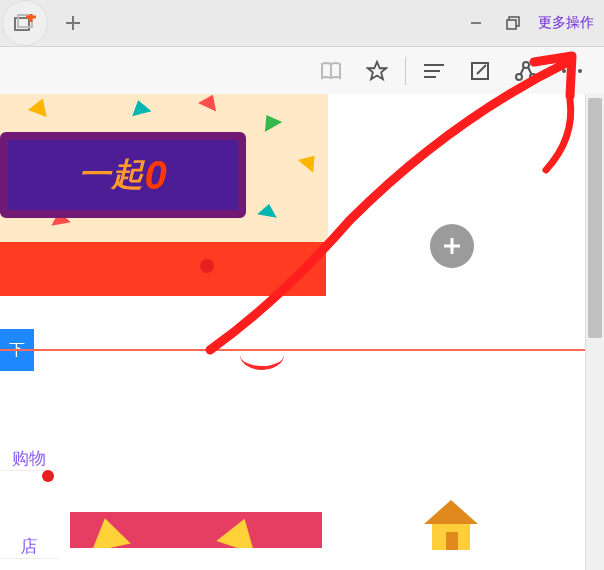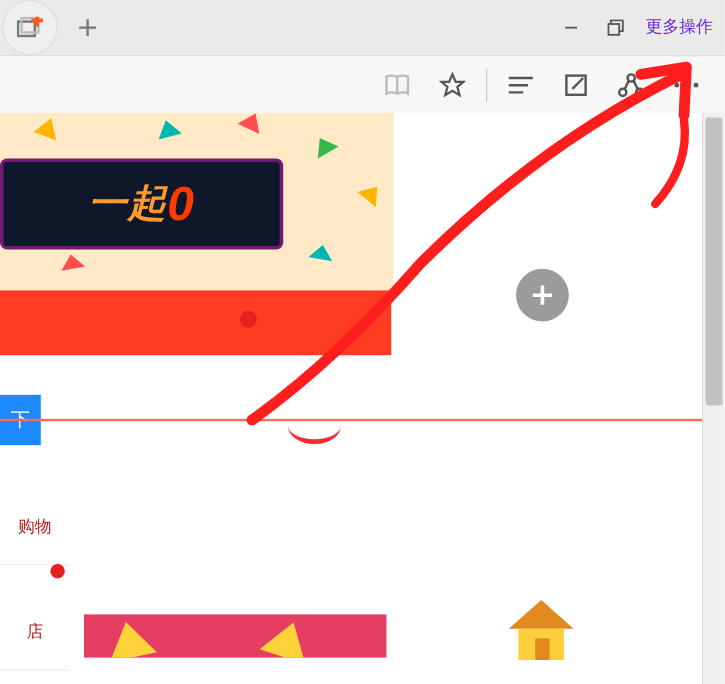--- a/index.html
+++ b/index.html
@@ -12,40 +12,40 @@
   .win-btn svg{display:block}
   .win-label{font-size:14px;color:#6d28d9}
   .toolbar{height:48px;display:flex;align-items:center;justify-content:flex-end;padding:0 10px;gap:2px;background:#f7f7f7;border-bottom:1px solid #d7d7d7;position:relative}
   .tool-btn{width:44px;height:44px;display:flex;align-items:center;justify-content:center;color:#555;border-radius:4px}
   .tool-btn svg{stroke:#555;fill:none;stroke-width:2}
   .tool-sep{width:1px;height:28px;background:#c9c9c9;margin:0 4px}
   .page-area{position:absolute;top:94px;left:0;right:0;bottom:0;background:#fff}
   .scrollbar-track{position:absolute;top:94px;right:0;width:18px;bottom:0;background:#f0f0f0;border-left:1px solid #dedede}
   .scrollbar-thumb{position:absolute;left:2px;right:2px;top:4px;height:240px;background:#c1c1c1;border-radius:2px}
   .ad-banner{position:absolute;left:0;top:0;width:328px;height:148px;background:#ffe9c6;overflow:hidden}
-  .ad-banner .orange-box{position:absolute;left:0;top:38px;width:230px;height:70px;background:#0f172a;border:3px solid #701a75;border-radius:6px;display:flex;align-items:center;justify-content:center;font-size:32px;font-weight:700;font-style:italic;color:#ff4a00;letter-spacing:1px;white-space:pre}
+  .ad-banner .orange-box{position:absolute;left:0;top:38px;width:230px;height:70px;background:#4c1d95;border:8px solid #701a75;border-radius:6px;display:flex;align-items:center;justify-content:center;font-size:32px;font-weight:700;font-style:italic;color:#ff4a00;letter-spacing:1px;white-space:pre}
   .ad-banner .orange-box .lead{color:#ff9a2c}
   .ad-banner .orange-box .zero{color:#ff3a00;font-size:40px;font-weight:900}
   .confetti{position:absolute;inset:0}
   .confetti span{position:absolute;width:0;height:0;border-left:10px solid transparent;border-right:10px solid transparent}
   .c1{border-bottom:16px solid #ffb400;left:30px;top:4px;transform:rotate(20deg)}
   .c2{border-bottom:14px solid #00b6b0;left:130px;top:6px;transform:rotate(-15deg)}
   .c3{border-bottom:14px solid #ff4d4d;left:200px;top:0;transform:rotate(25deg)}
   .c4{border-bottom:14px solid #35b84c;left:260px;top:20px;transform:rotate(-30deg)}
   .c5{border-bottom:14px solid #ffb400;left:300px;top:60px;transform:rotate(40deg)}
   .c6{border-bottom:12px solid #00b6b0;left:258px;top:110px;transform:rotate(10deg)}
   .c7{border-bottom:12px solid #ff4d4d;left:50px;top:118px;transform:rotate(-10deg)}
   .red-band{position:absolute;left:0;right:278px;top:148px;height:54px;background:#ff3b22}
   .circle-plus{position:absolute;top:130px;left:430px;width:44px;height:44px;border-radius:50%;background:#9b9b9b;display:flex;align-items:center;justify-content:center}
   .circle-plus svg{stroke:#fff;stroke-width:3}
   .red-dot{position:absolute;width:14px;height:14px;border-radius:50%;background:#e61f1f}
   .dot1{top:165px;left:200px}
   .blue-btn{position:absolute;top:235px;left:0;width:34px;height:42px;background:#1e88ff;color:#fff;font-size:16px;display:flex;align-items:center;justify-content:center}
   .red-line{position:absolute;top:255px;left:0;right:18px;height:2px;background:#ff6a57}
-  .sidebar-item{position:absolute;left:0;width:58px;height:40px;font-size:14px;color:#b91c1c;display:flex;align-items:flex-start;justify-content:center;border-bottom:1px solid #eee}
+  .sidebar-item{position:absolute;left:0;width:58px;height:40px;font-size:17px;color:#8b5cf6;display:flex;align-items:flex-end;justify-content:center;border-bottom:1px solid #eee}
   .si1{top:336px}
   .si2{top:424px}
   .red-dot2{position:absolute;top:376px;left:42px;width:12px;height:12px;border-radius:50%;background:#e61f1f}
   .panel{position:absolute;left:70px;top:330px;width:252px;border:2px solid #e6e6e6}
   .panel .row{height:40px;display:flex;align-items:center;justify-content:center;position:relative;font-size:17px;color:#666;border-bottom:1px dashed #ddd}
   .panel .row:last-child{border-bottom:0}
   .panel .row .badge{position:absolute;right:10px;top:50%;transform:translateY(-50%);width:26px;height:26px;border-radius:50%;display:flex;align-items:center;justify-content:center}
   .badge.mail{background:#0a67d6}
   .badge.express{background:#34b54a}
   .panel-banner{position:absolute;left:70px;top:418px;width:252px;height:36px;background:#e63e62;overflow:hidden}

